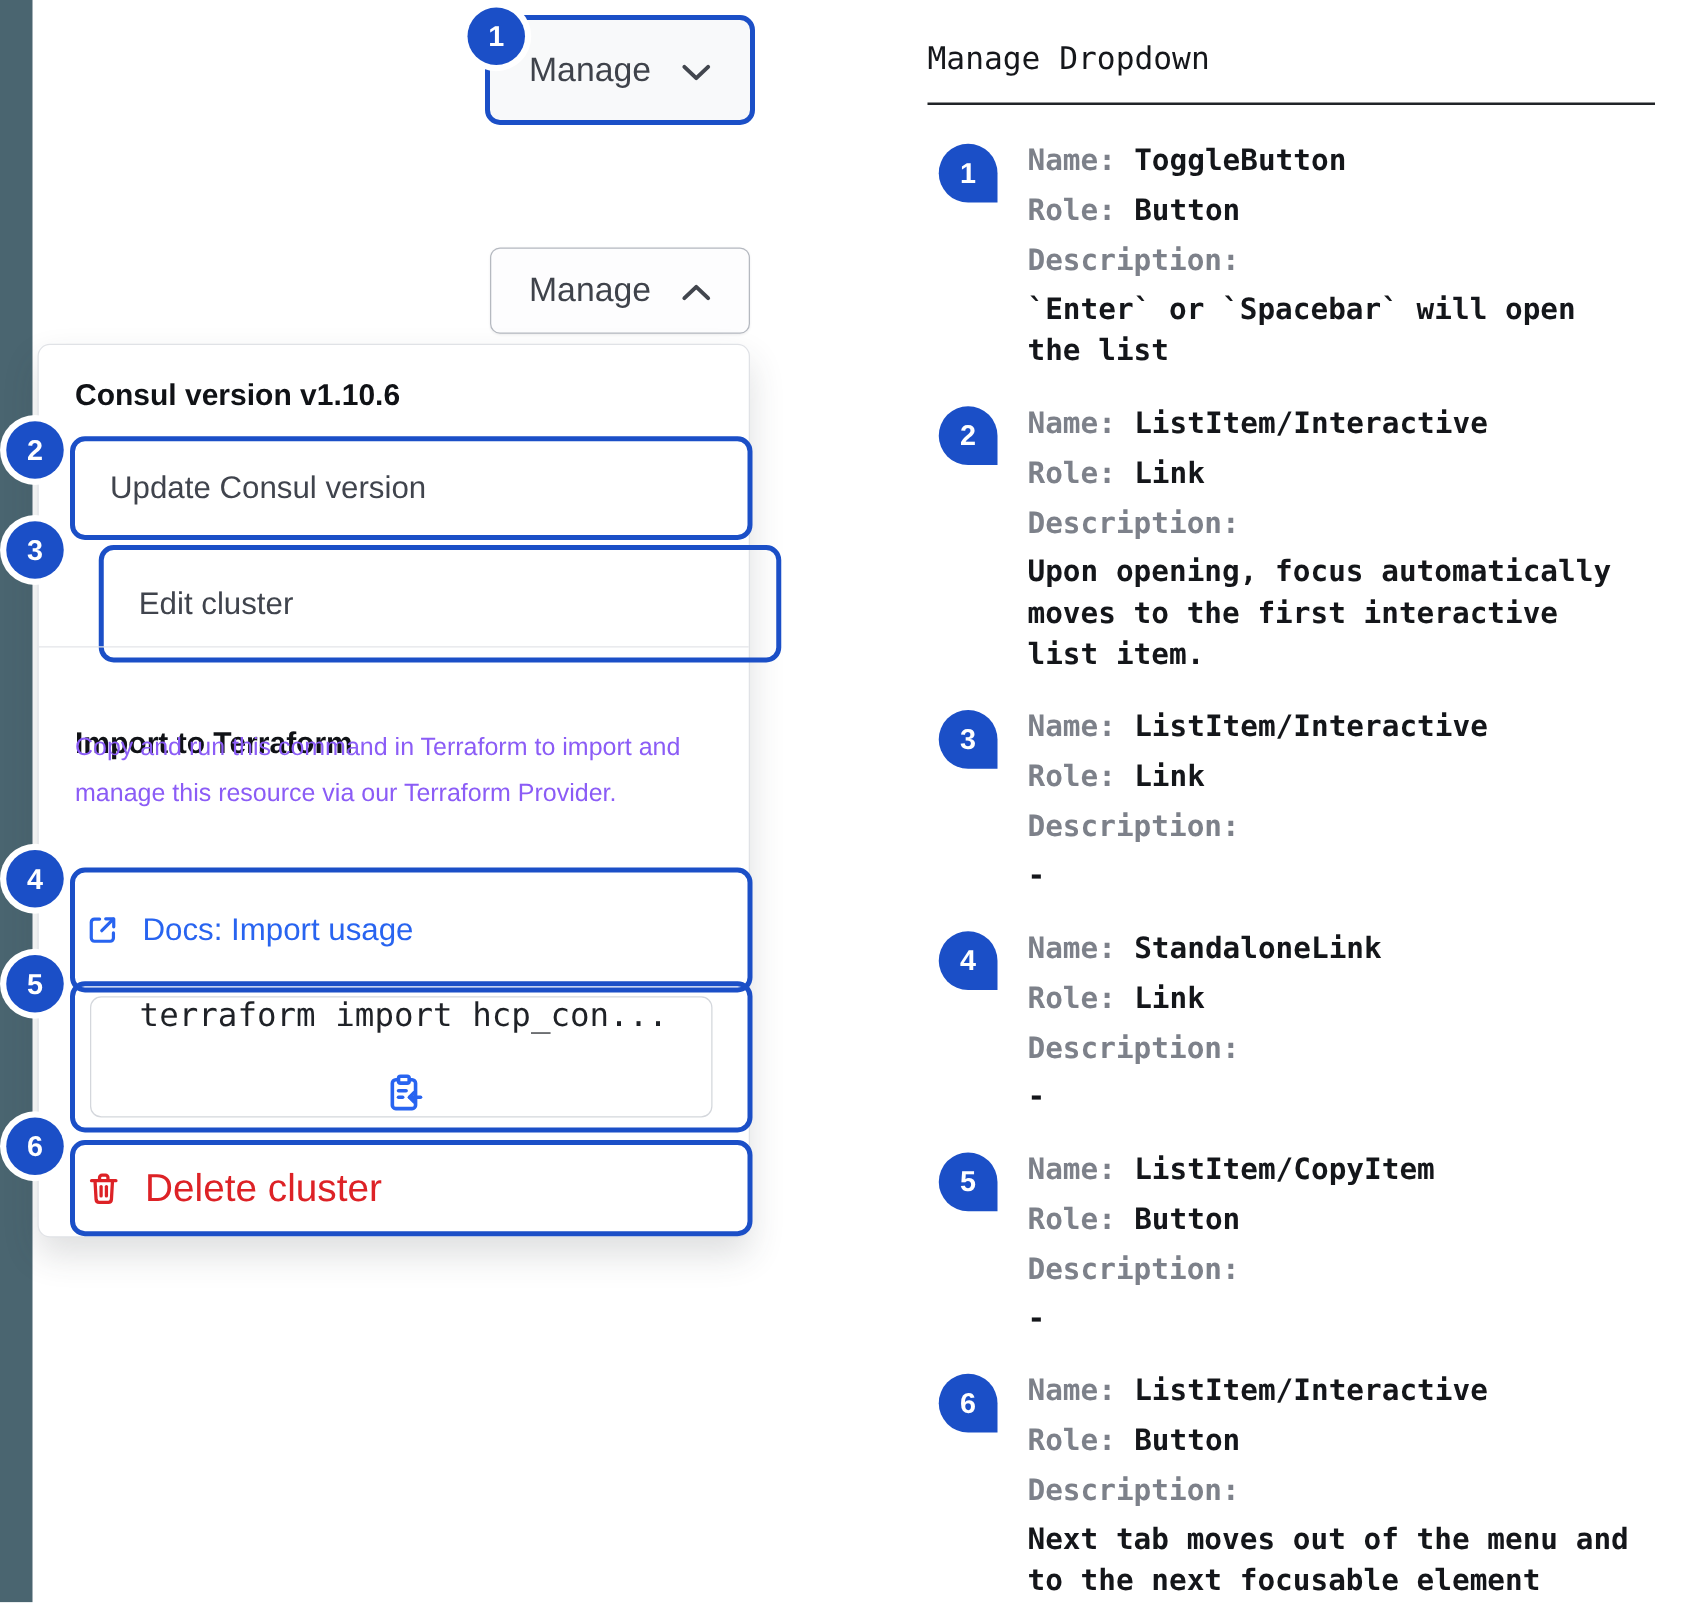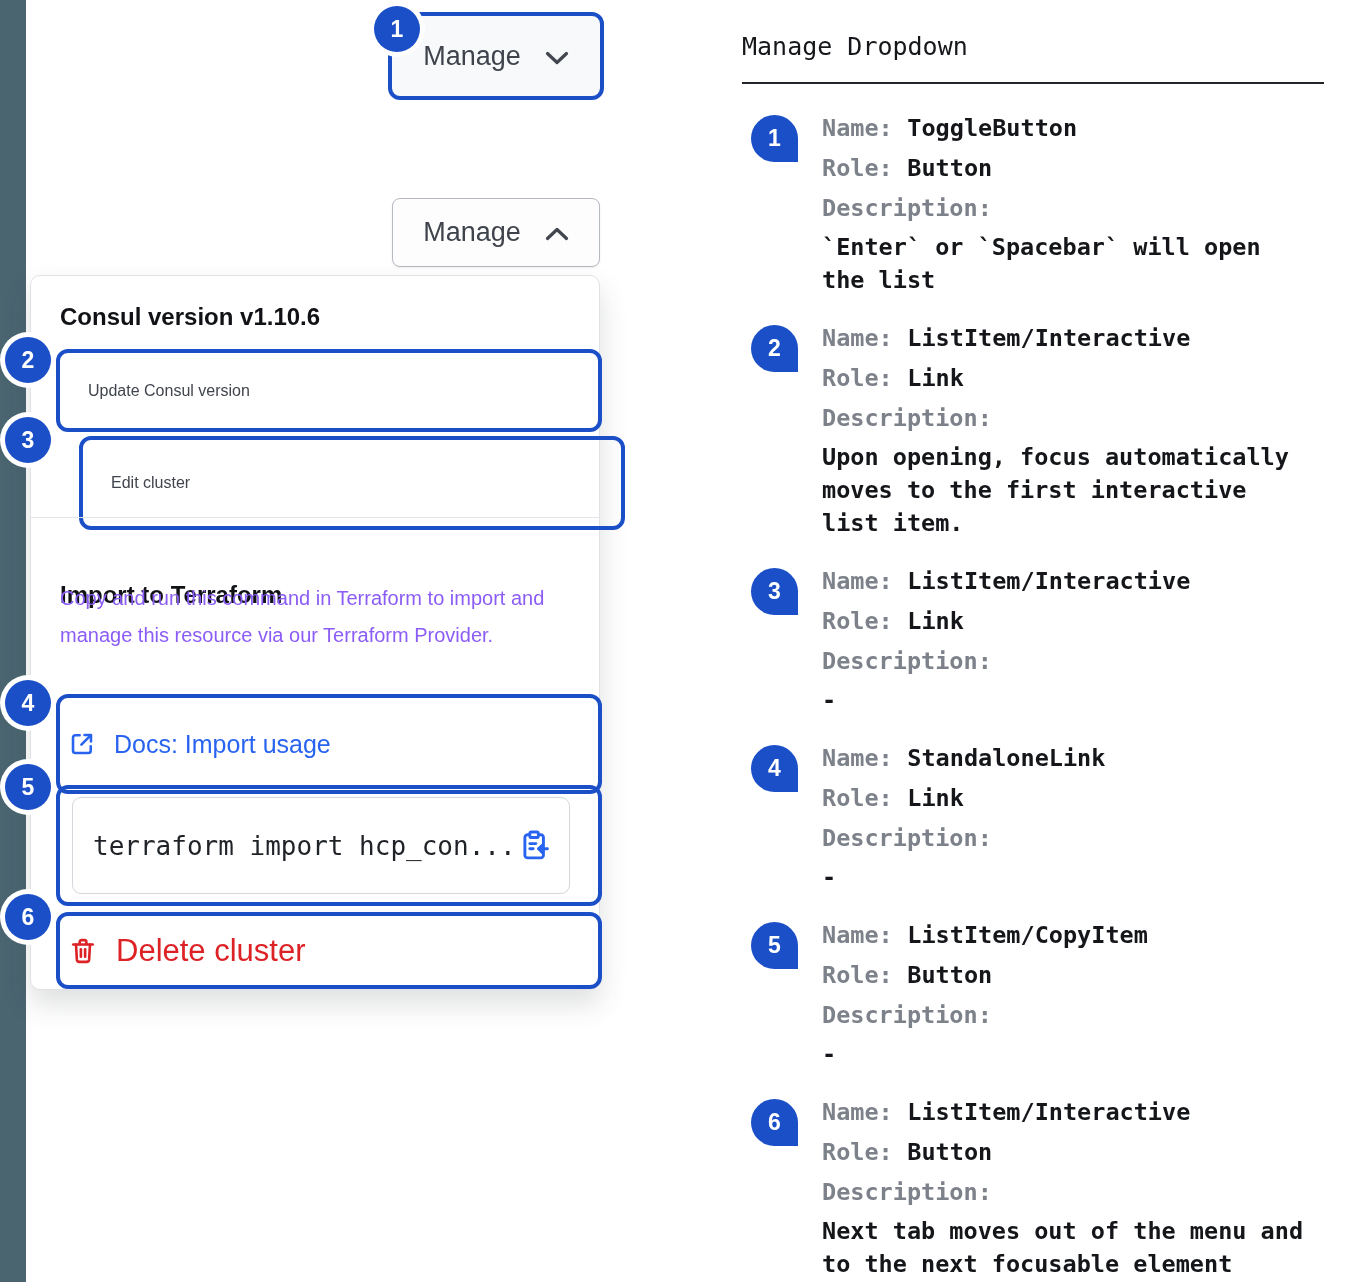--- a/index.html
+++ b/index.html
@@ -51,29 +51,29 @@
     position:absolute;left:56px;width:546px;box-sizing:border-box;
     border:4px solid #1b4fc7;border-radius:12px;background:transparent;z-index:2;
     display:flex;align-items:center;
   }
   .anno-update{top:349px;height:83px;}
   .anno-edit{top:436px;height:94px;margin-left:23px;}
   .anno-docs{top:694px;height:100px;}
   .anno-code{top:785px;height:121px;}
   .anno-delete{top:912px;height:77px;}
 
-  .menu-item-label{color:#40444d;font-size:16px;padding-left:28px;cursor:pointer;}
+  .menu-item-label{color:#40444d;font-size:25px;padding-left:28px;cursor:pointer;}
   .docs-link{display:flex;align-items:center;gap:18px;padding-left:8px;color:#2864f0;font-size:25px;cursor:pointer;}
   .delete-row{display:flex;align-items:center;gap:18px;padding-left:8px;color:#dd2226;font-size:31px;cursor:pointer;}
 
   
   .code-box{
     position:absolute;left:72px;top:797px;width:498px;height:97px;box-sizing:border-box;
     border:1.5px solid #d4d7dc;border-radius:9px;background:#ffffff;z-index:3;
-    display:flex;align-items:center;justify-content:space-between;padding:0 16px 0 20px;
+    display:flex;align-items:center;justify-content:space-between;padding:0 16px 0 20px;flex-direction:column;
   }
   .code-text{font-family:"DejaVu Sans Mono","Liberation Mono",monospace;font-size:26px;color:#1f2227;white-space:nowrap;}
   .copy-btn{background:none;border:none;padding:2px;cursor:pointer;display:flex;align-items:center;}
 
   
   .badge{
     position:absolute;width:46px;height:46px;border-radius:50%;background:#1b4fc7;
     color:#ffffff;font-size:23px;font-weight:700;display:flex;align-items:center;justify-content:center;
     z-index:4;box-shadow:0 0 0 5px #ffffff;
   }

